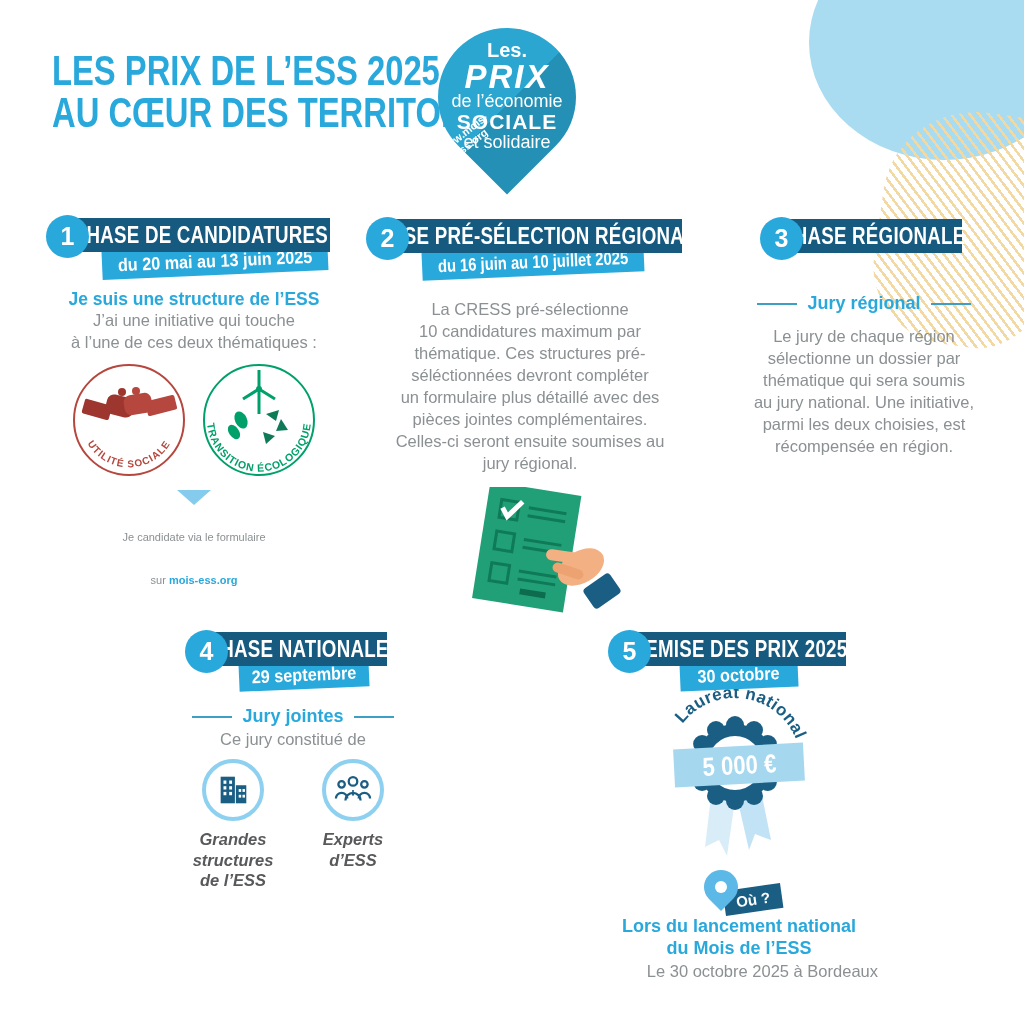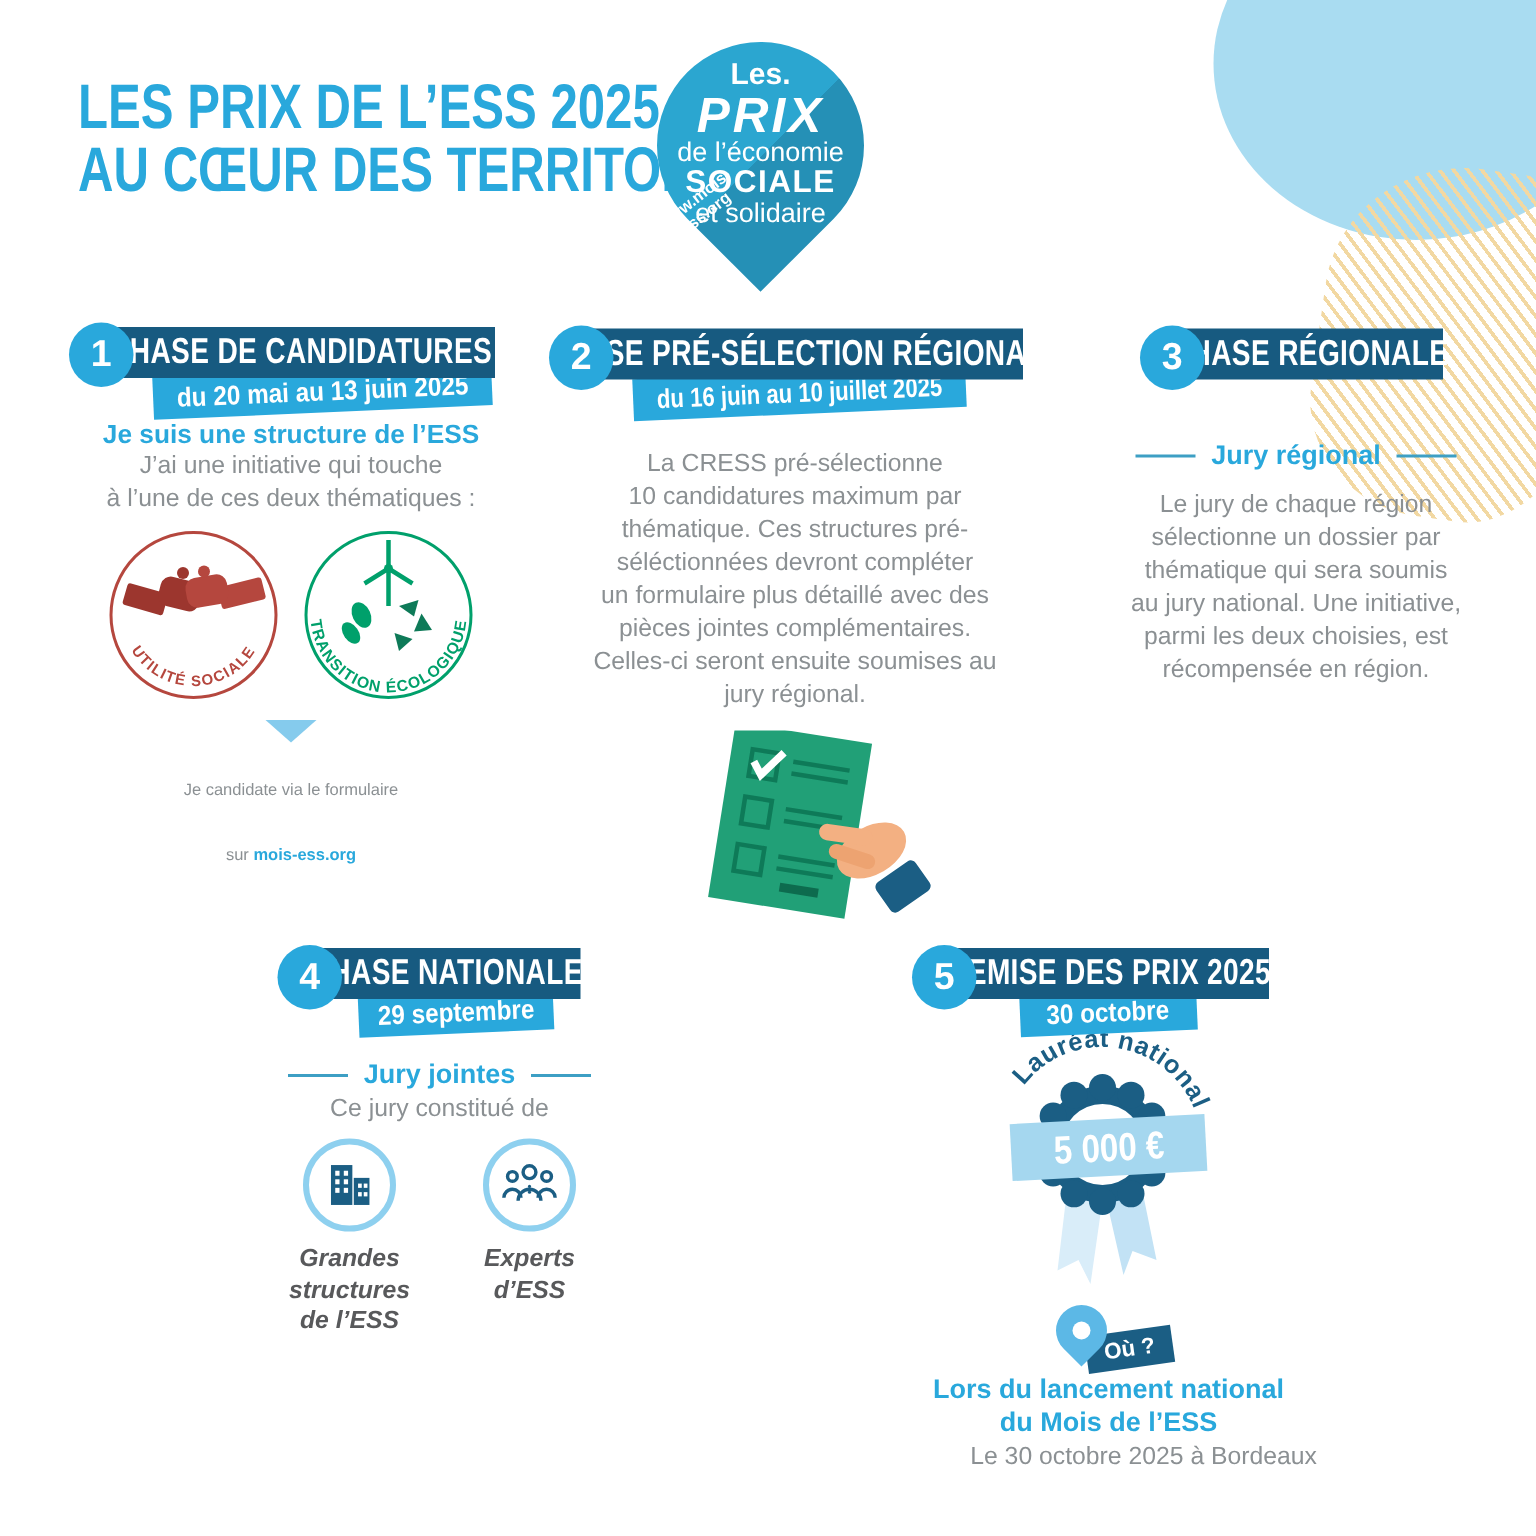--- a/index.html
+++ b/index.html
@@ -42,21 +42,21 @@
   .phase-head{position:relative;}
   .h64{height:64px;} .h44{height:44px;}
   .num{position:absolute;width:43px;height:43px;border-radius:50%;background:var(--accent);color:#fff;
        font-size:25px;font-weight:bold;display:flex;align-items:center;justify-content:center;z-index:3;}
   .pbanner{position:absolute;height:34px;background:var(--banner);color:#fff;display:flex;
            align-items:center;justify-content:center;z-index:2;}
   .pbanner .condensed{font-size:24px;font-weight:bold;letter-spacing:0.3px;}
   .pdate{position:absolute;height:28px;background:var(--accent);color:#fff;display:flex;align-items:center;
          justify-content:center;font-weight:bold;font-size:18px;transform:rotate(-2.5deg);z-index:1;}
   .pdate span{display:inline-block;transform:scaleX(0.9);white-space:nowrap;}
-  .intro-bold{margin-top:0;text-align:center;color:var(--accent);font-weight:bold;font-size:17.5px;}
+  .intro-bold{margin-top:10px;text-align:center;color:var(--accent);font-weight:bold;font-size:17.5px;}
   .body-text{color:var(--gray);font-size:16.5px;line-height:1.33;text-align:center;white-space:pre-line;}
   .jury{display:flex;align-items:center;justify-content:center;gap:10px;color:var(--accent);
         font-weight:bold;font-size:18px;}
   .jury::before,.jury::after{content:"";width:40px;height:2px;background:#3d9fc4;}
   .badges{display:flex;justify-content:center;gap:12px;margin-top:4px;}
   .tri{width:0;height:0;margin:8px auto 0;border-left:17px solid transparent;
        border-right:17px solid transparent;border-top:15px solid var(--triangle);}
   .footer-link{color:var(--accent);font-weight:bold;}
   .members{display:flex;justify-content:center;gap:10px;margin-top:8px;}
   .member{width:112px;text-align:center;}

